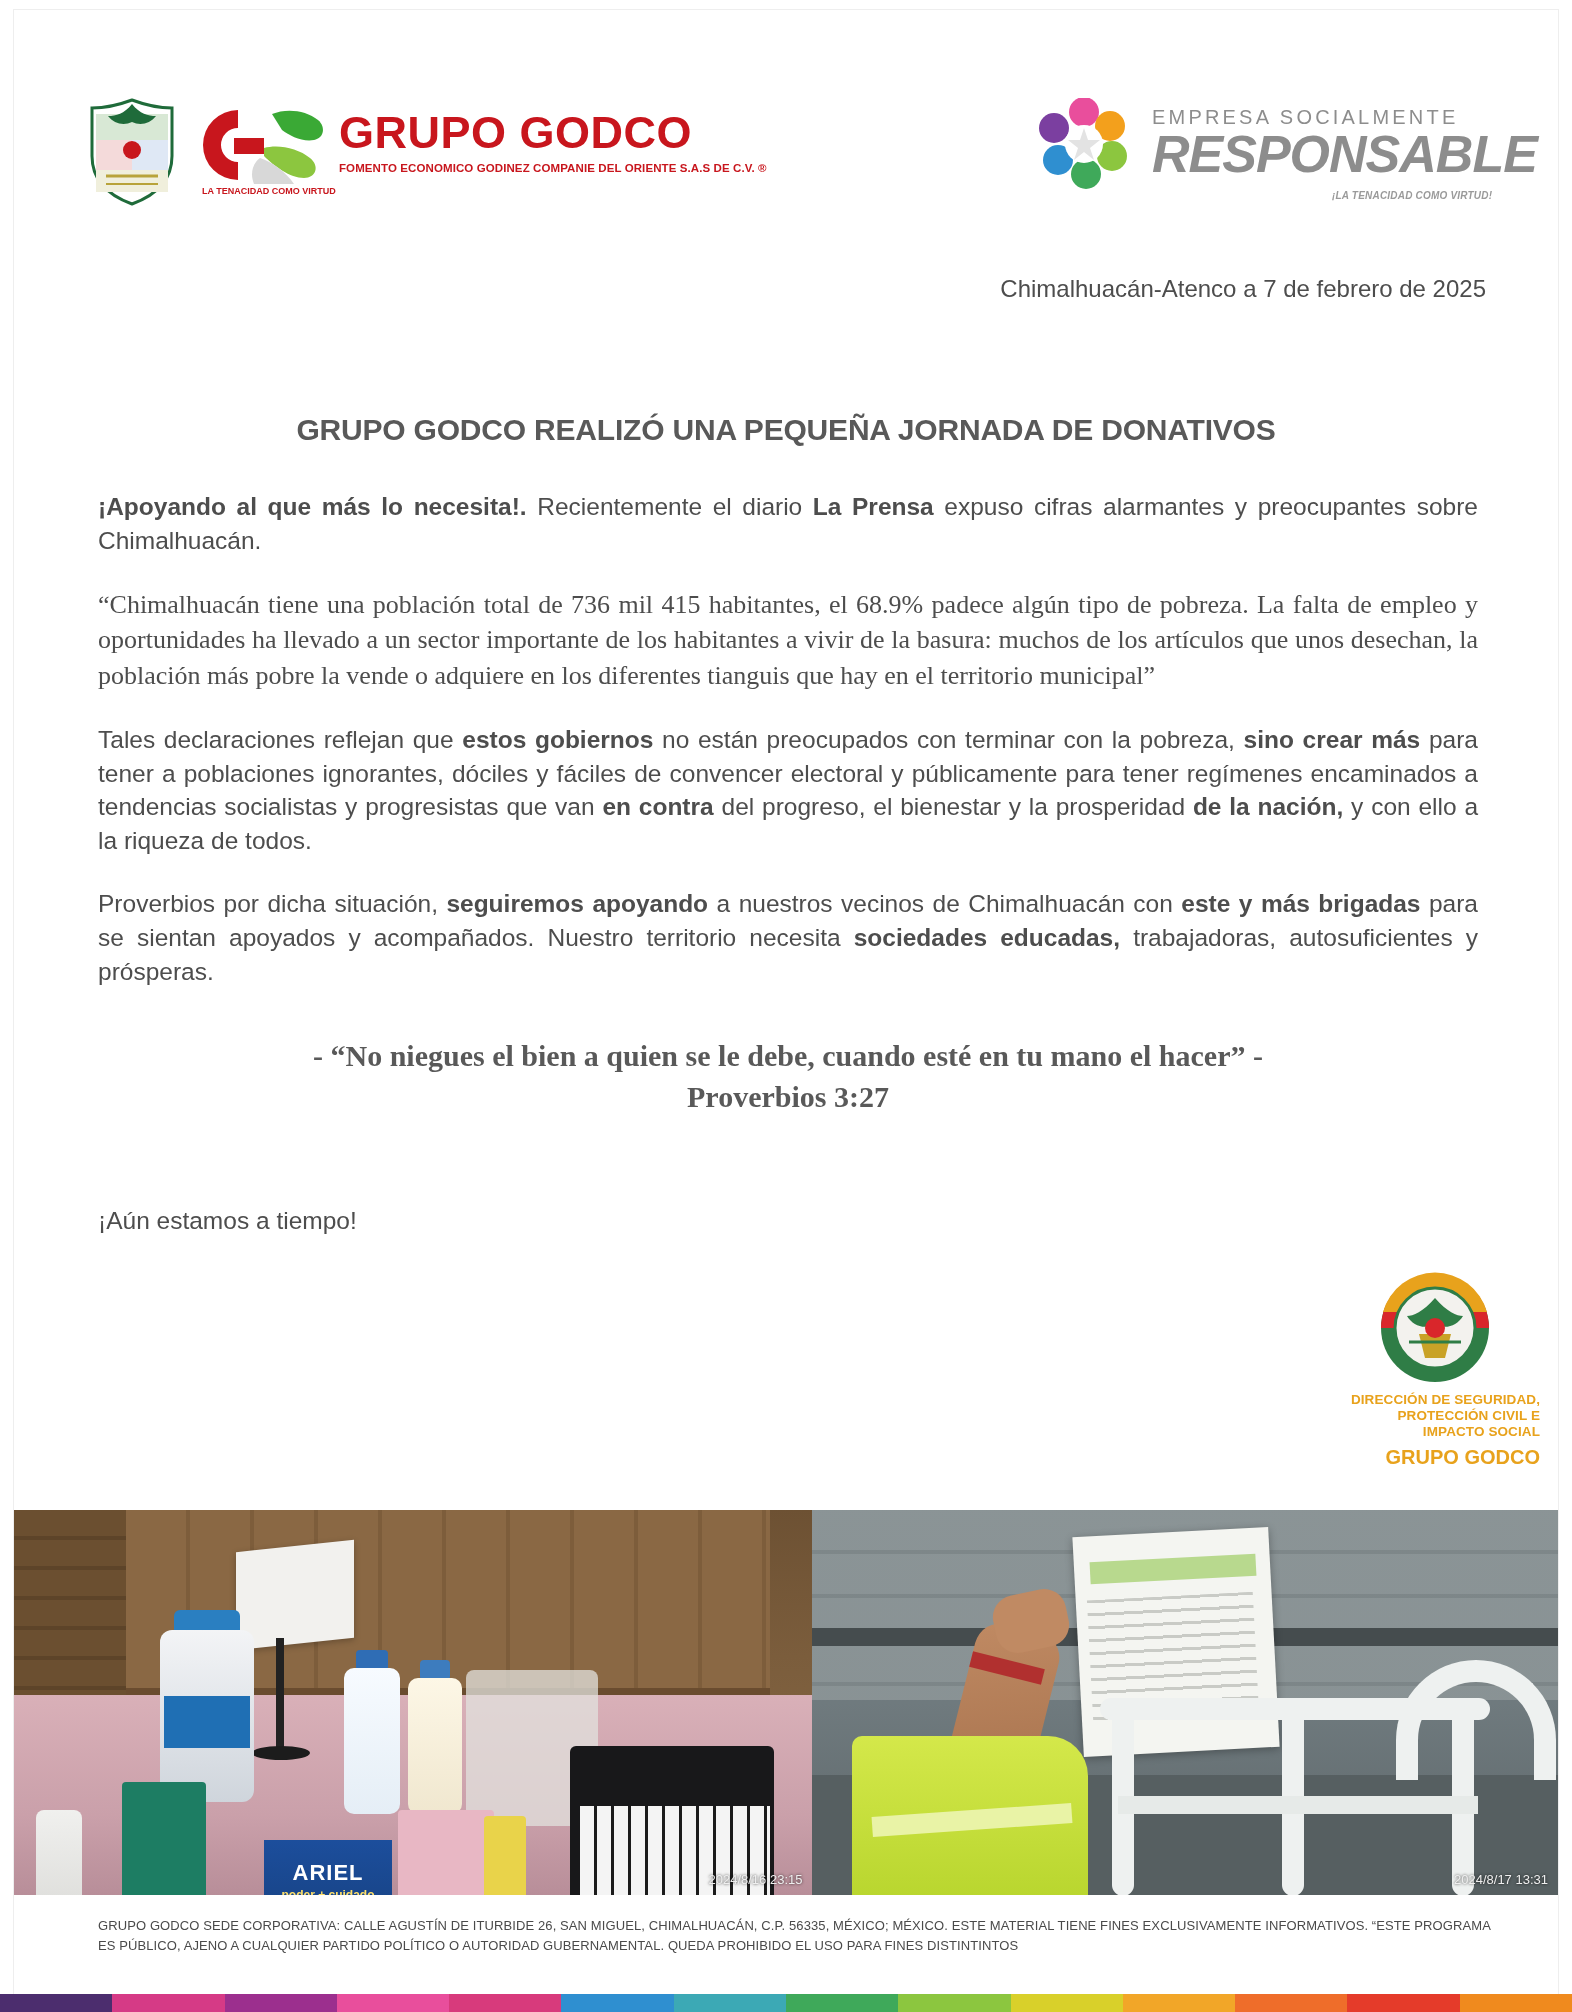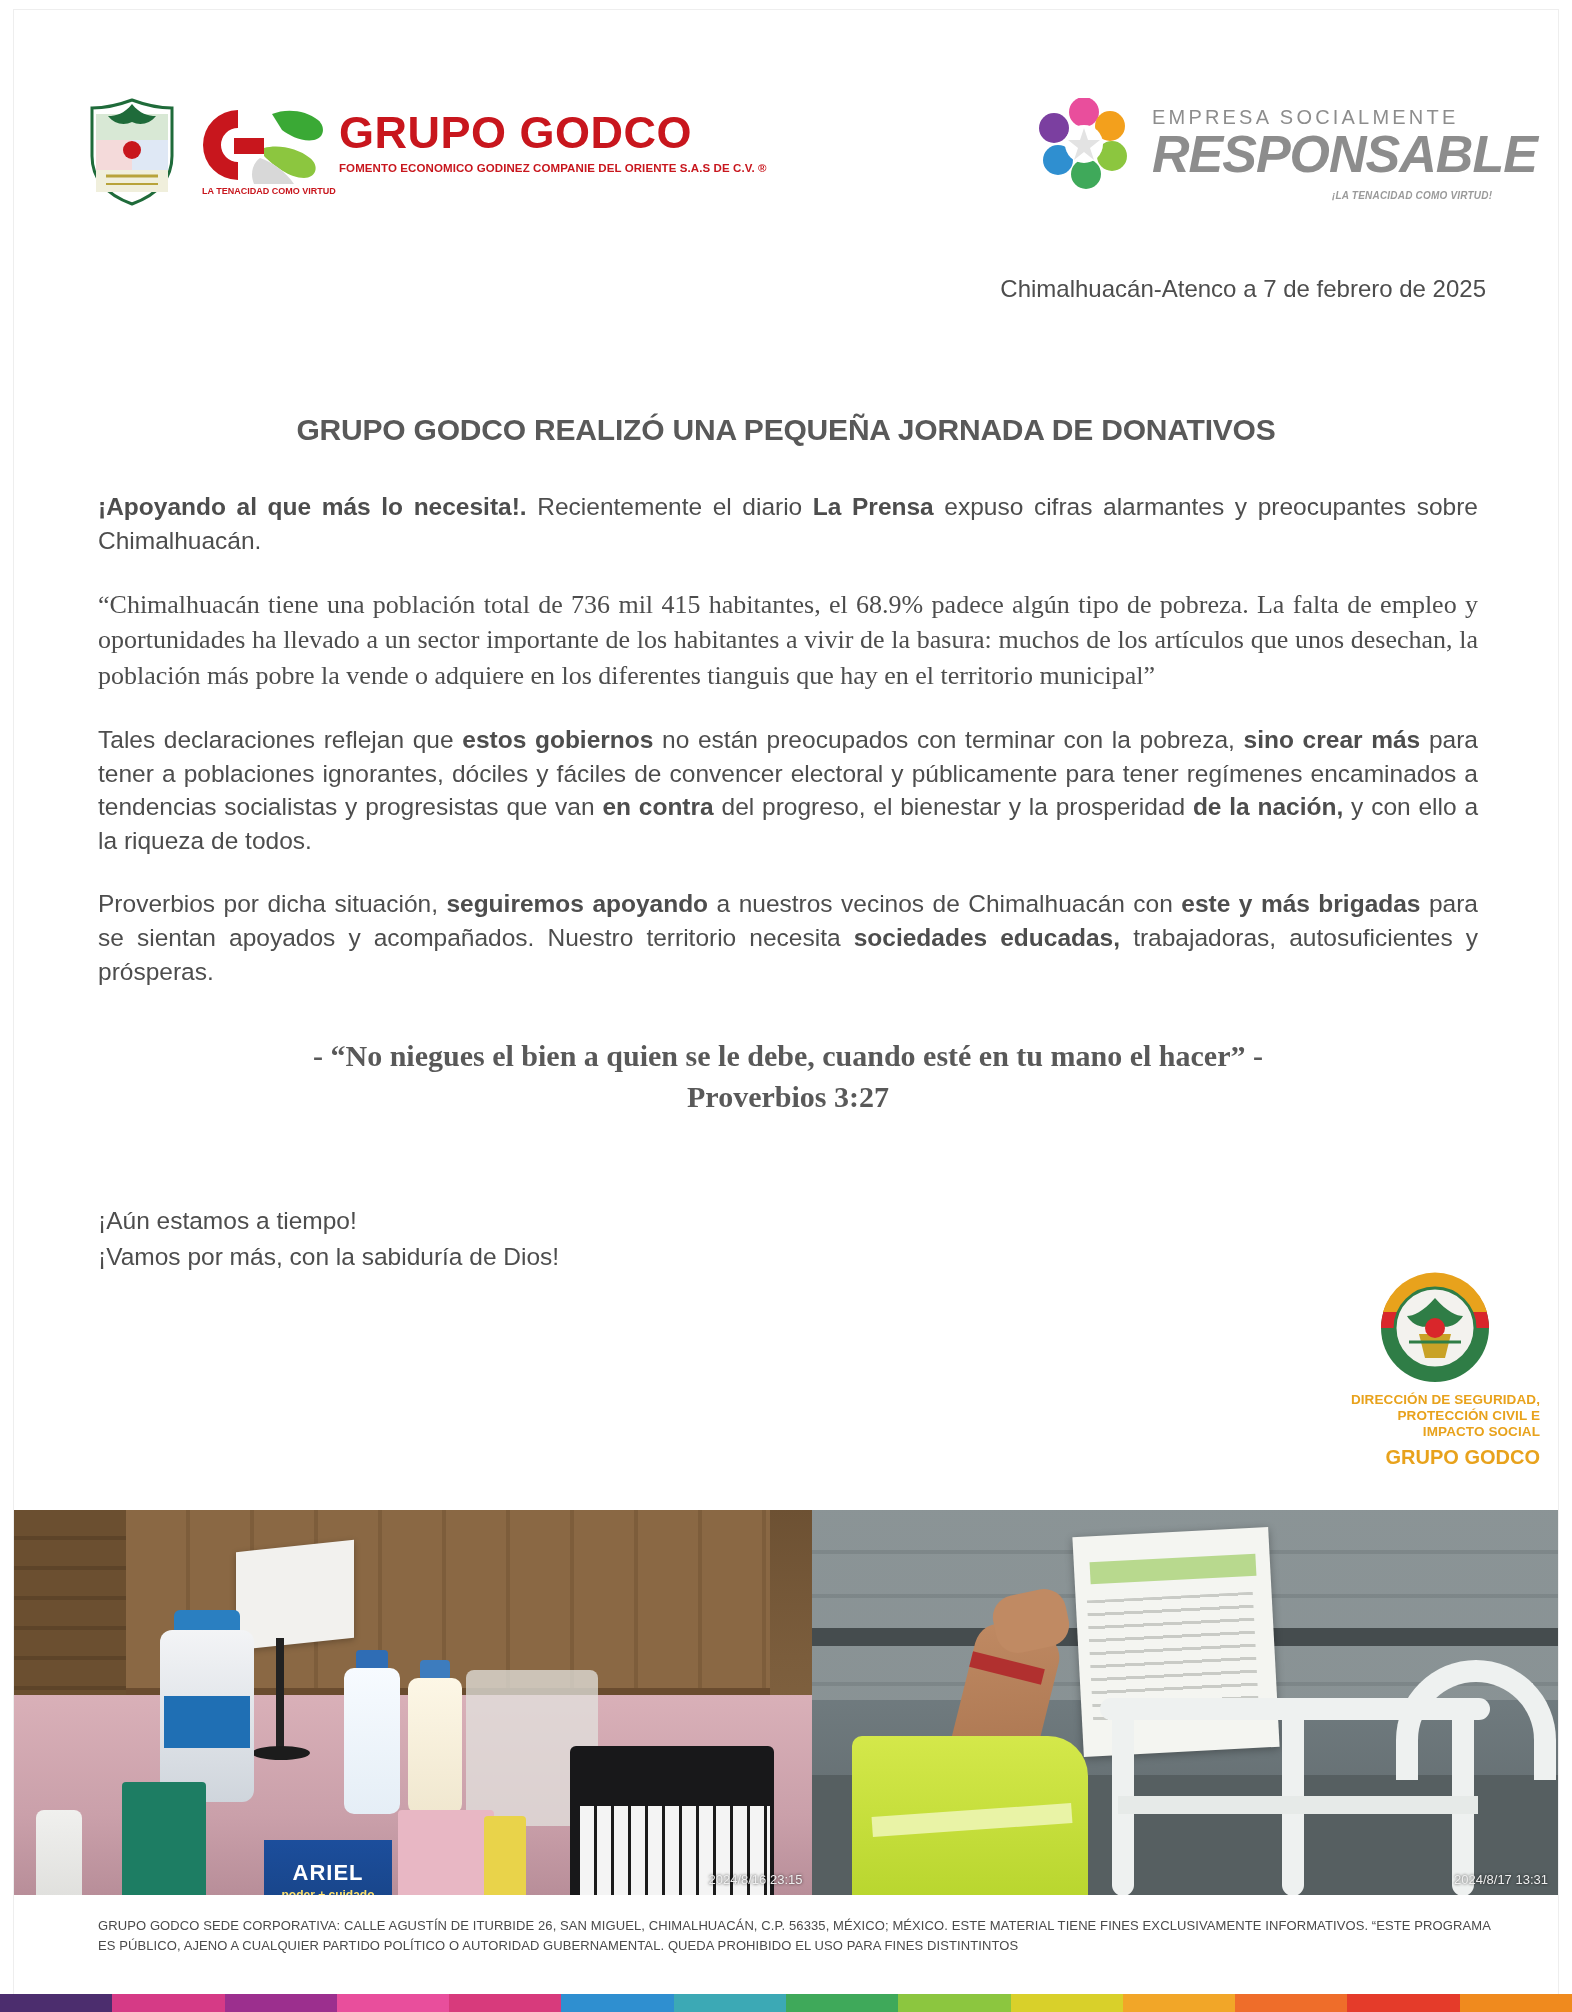--- a/index.html
+++ b/index.html
@@ -407,21 +407,20 @@
         <span>trabajadoras, autosuficientes y prósperas.</span>
       </p>
 
       <div class="proverb">
         <div>- “No niegues el bien a quien se le debe, cuando esté en tu mano el hacer” -</div>
         <div>Proverbios 3:27</div>
       </div>
 
       <div class="closing">
         <div>¡Aún estamos a tiempo!</div>
-        <div>¡Vamos por más, con la sabiduría de Dios!</div>
       </div>
     </div>
 
     <div class="seal">
       <div class="seal-disc">
         <svg viewBox="0 0 112 112" width="112" height="112">
           <circle cx="56" cy="56" r="54" fill="#2f7d46"></circle>
           <path d="M2 56 A54 54 0 0 1 110 56 Z" fill="#d9262b"></path>
           <path d="M4 40 A54 54 0 0 1 108 40 Z" fill="#e8a21c"></path>
           <circle cx="56" cy="56" r="40" fill="#f3f2ee"></circle>

